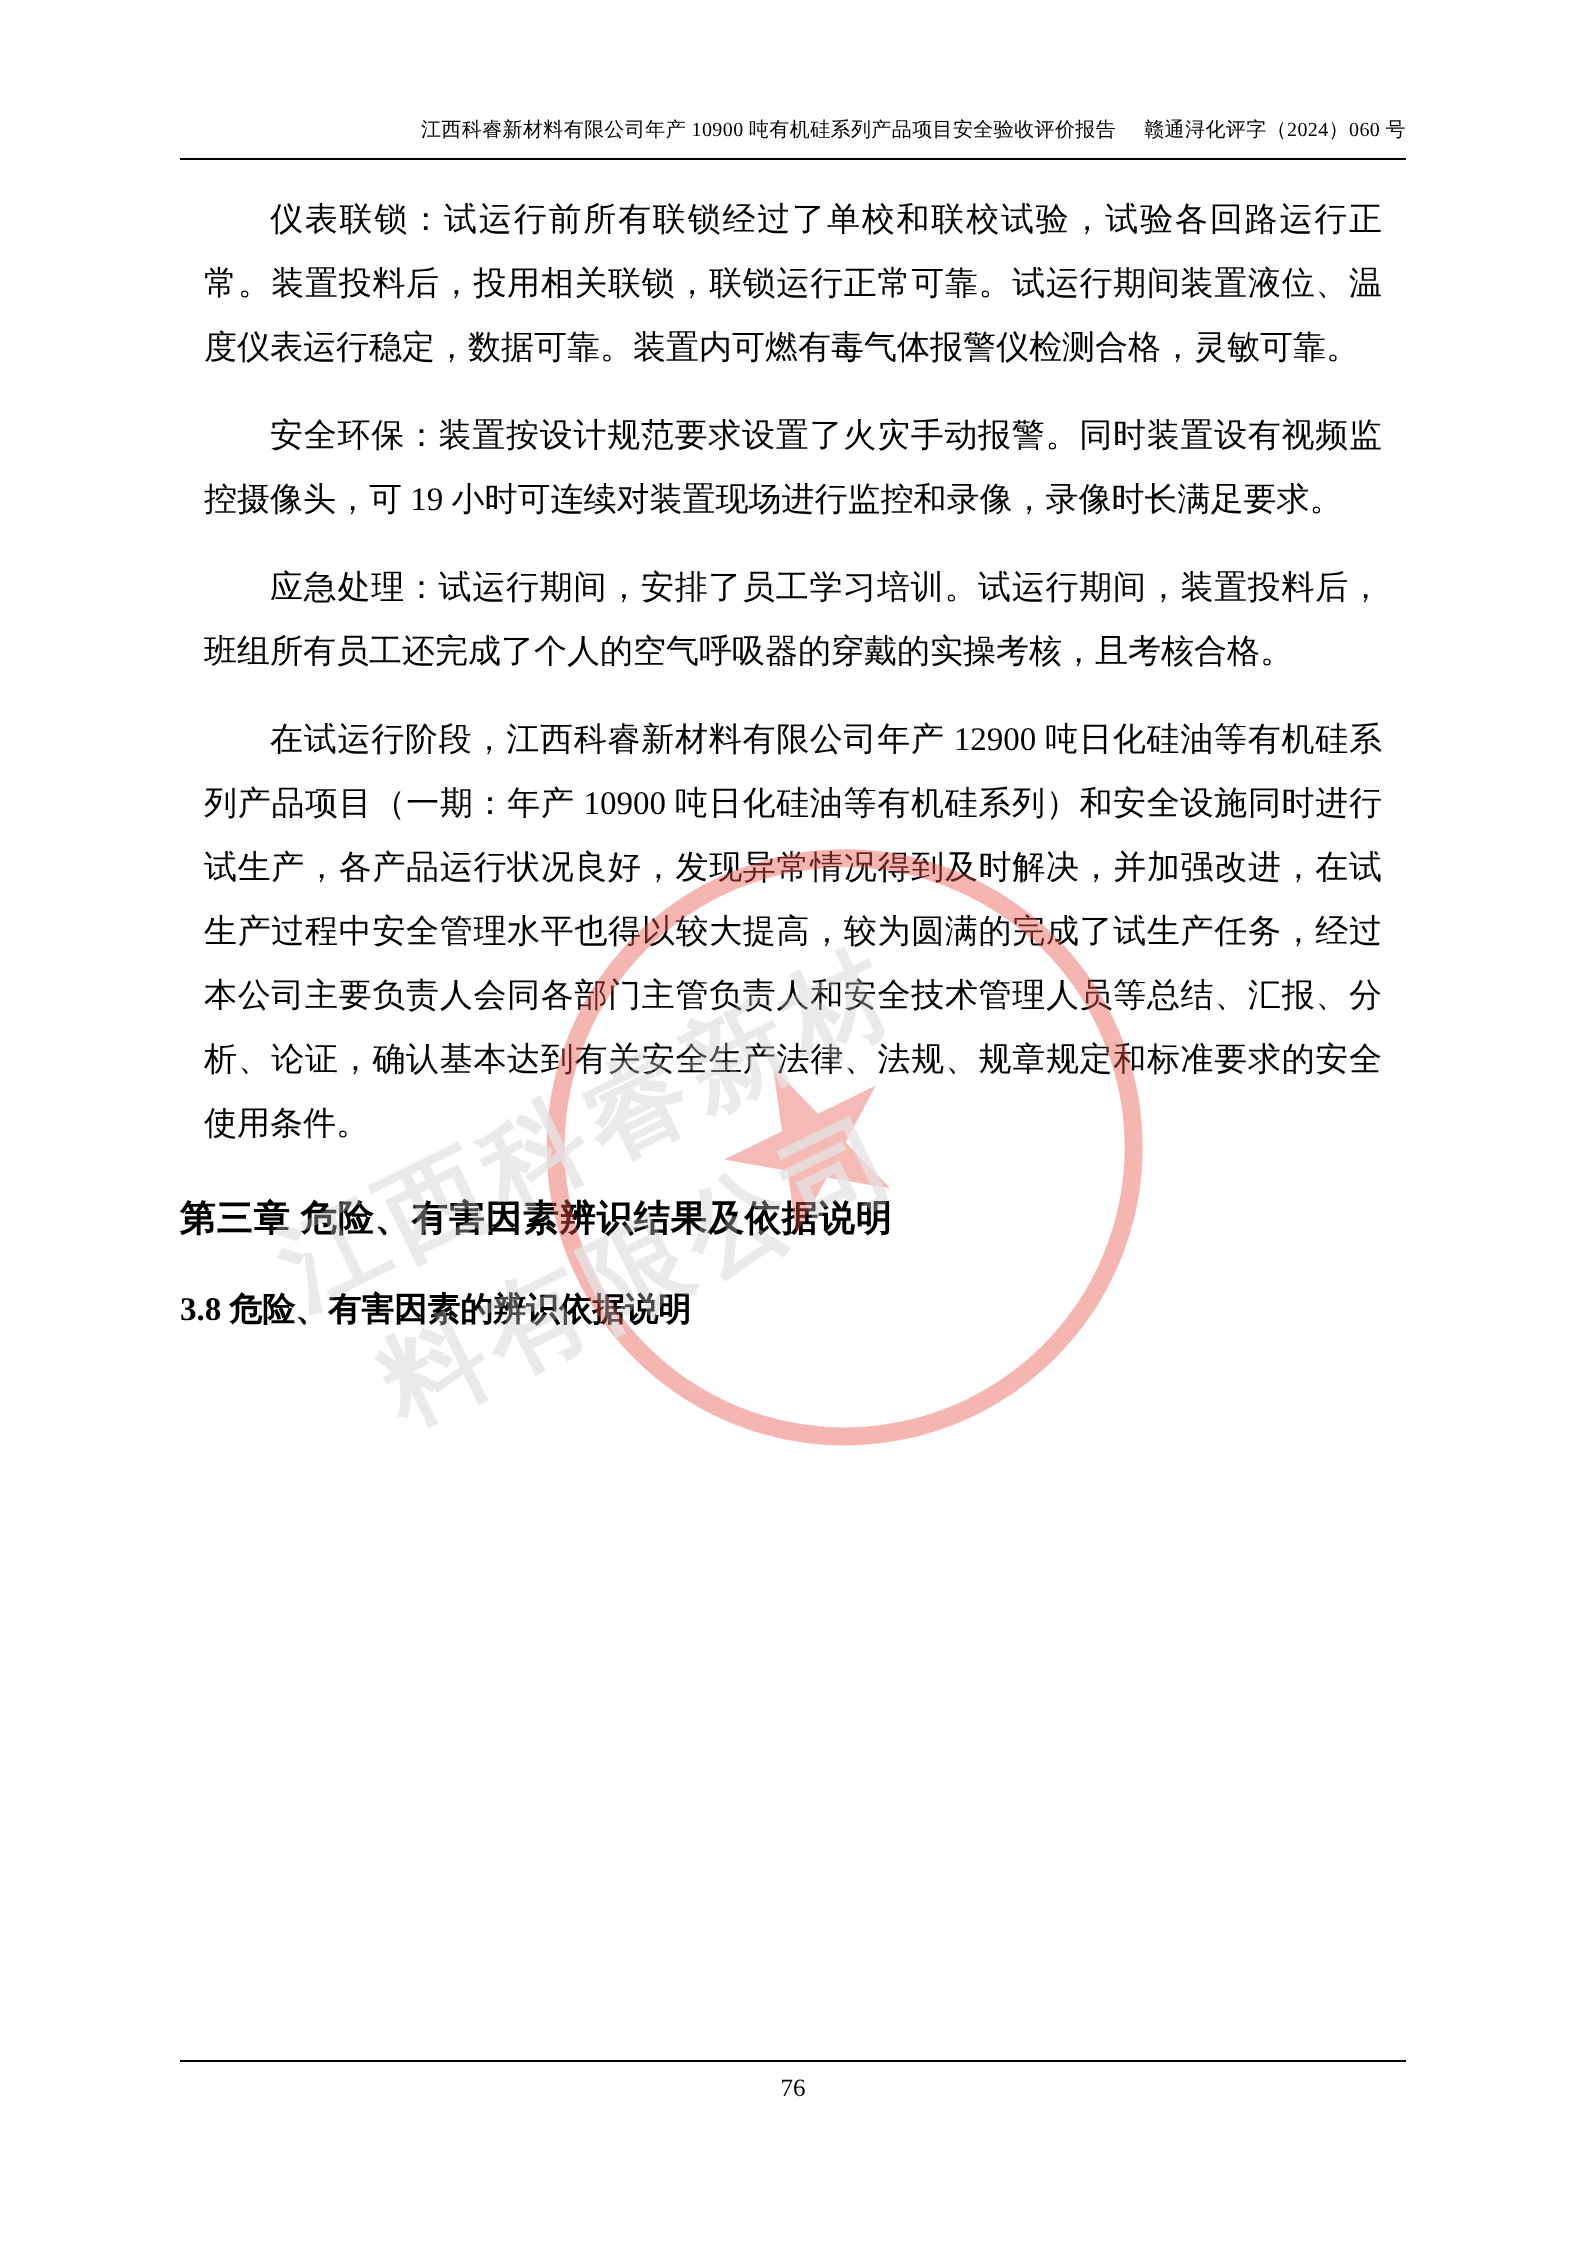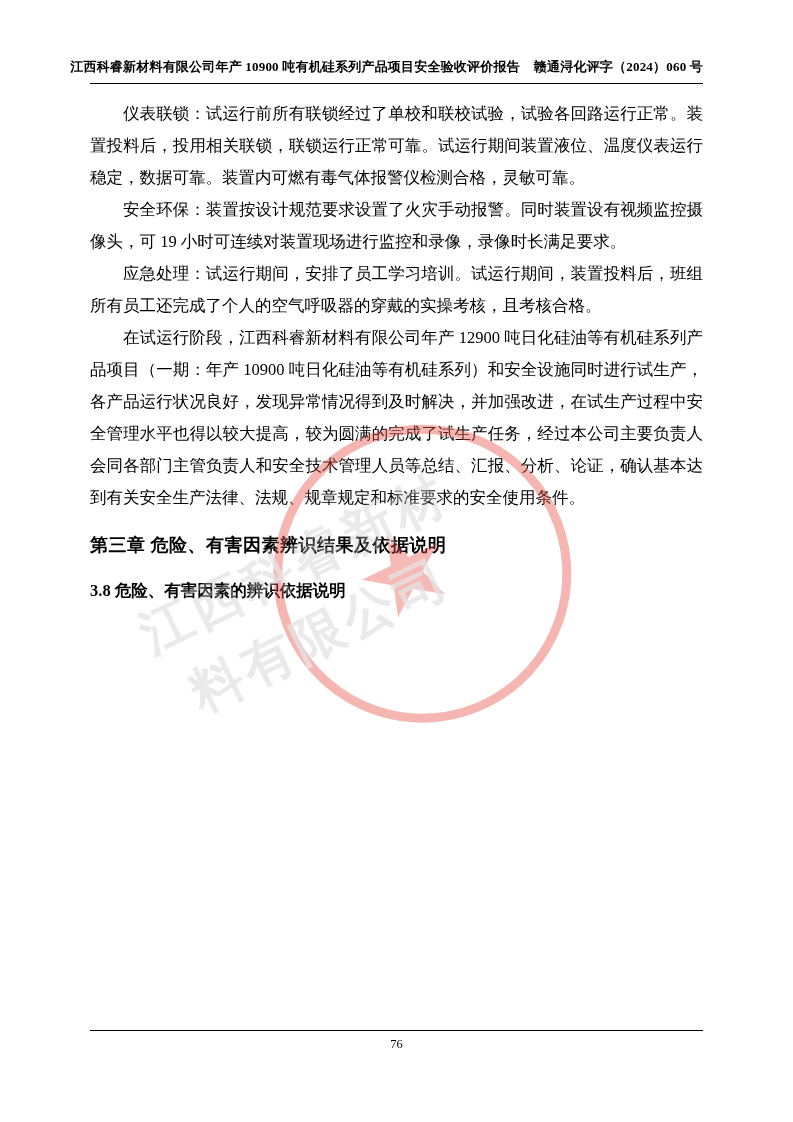--- a/index.html
+++ b/index.html
@@ -22,43 +22,42 @@
     left: 90px;
     top: 58px;
     width: 613px;
     height: 1000px;
   }
   .header {
     position: relative;
     display: flex;
     justify-content: flex-end;
     align-items: baseline;
-    font-size: 13px;
+    font-size: 10px;
     letter-spacing: 0.2px;
     padding-bottom: 7px;
     border-bottom: 1px solid #000;
     white-space: nowrap;
-    font-weight: bold;
   }
   .header .h-left {
     flex: 1;
     text-align: right;
   }
   .header .h-right {
     margin-left: 14px;
   }
   .body-text {
     margin-top: 14px;
     font-size: 16.5px;
     line-height: 32px;
     text-align: justify;
     text-justify: inter-ideograph;
   }
   .body-text p {
-    margin: 0;
+    margin: 12px;
     text-indent: 2em;
   }
   .chapter-title {
     margin-top: 14px;
     text-align: left;
     font-size: 18px;
     font-weight: bold;
     line-height: 34px;
     letter-spacing: 0.5px;
   }

